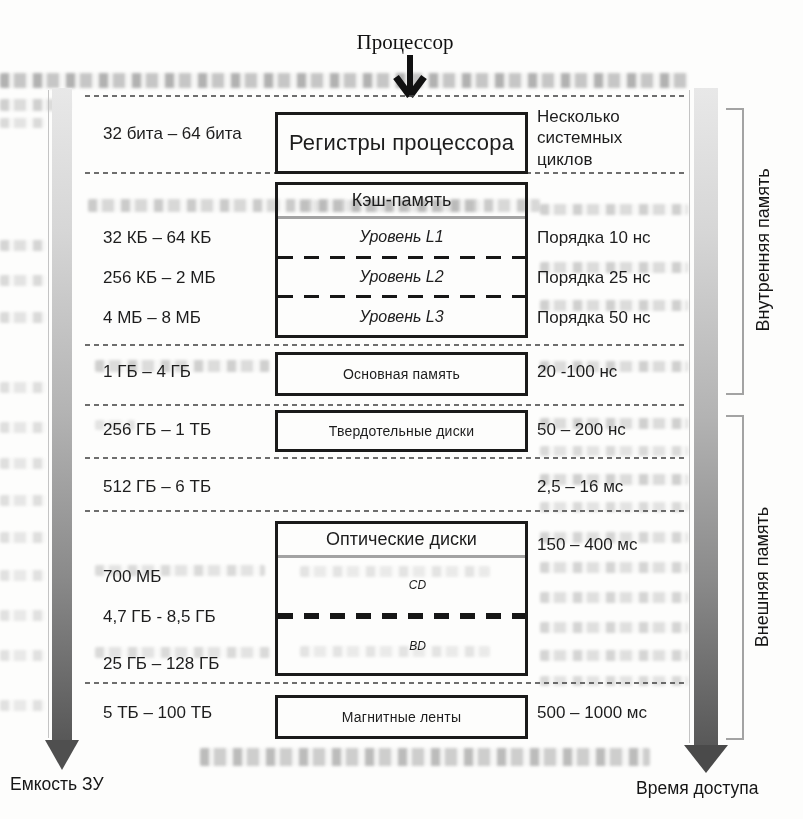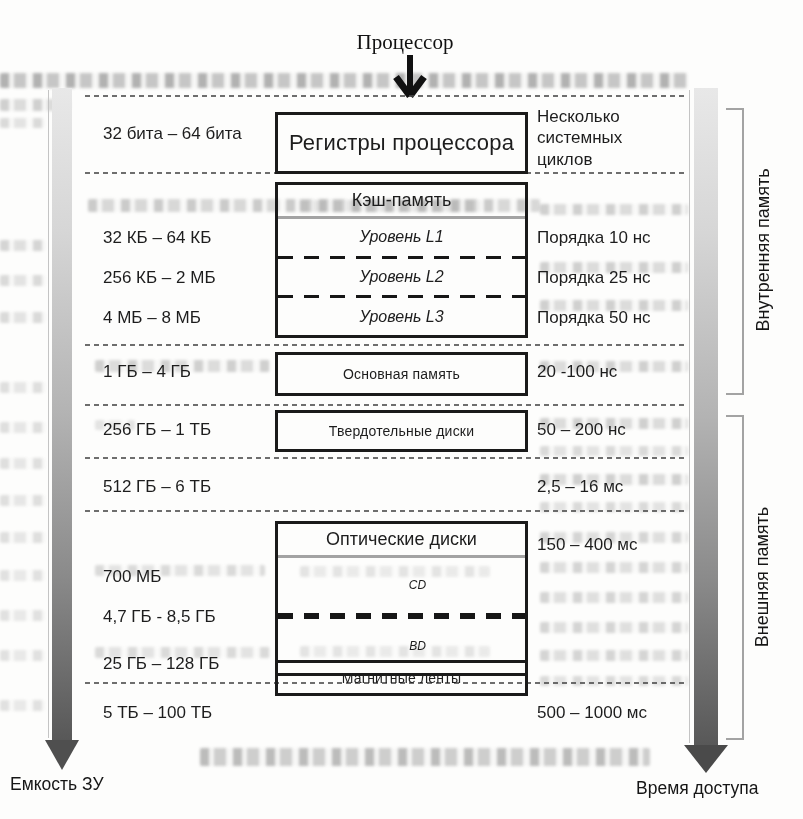--- a/index.html
+++ b/index.html
@@ -172,21 +172,21 @@
 
 
   <div class="stackbox" style="top:521px;height:155px">
     <div class="cellhead" style="flex:0 0 31px">Оптические диски</div>
     <div class="cell small" style="flex:1">CD</div>
     <div class="idash"></div>
     <div class="idash"></div>
     <div class="cell small" style="flex:1">BD</div>
   </div>
 
-  <div class="box" style="top:660px;height:36px">
+  <div class="box" style="top:695px;height:44px">
     <span>Магнитные ленты</span>
   </div>
 
   <div class="tim wrap" style="top:106px">Несколько системных циклов</div>
   <div class="tim" style="top:228px">Порядка 10 нс</div>
   <div class="tim" style="top:268px">Порядка 25 нс</div>
   <div class="tim" style="top:308px">Порядка 50 нс</div>
   <div class="tim" style="top:362px">20 -100 нс</div>
   <div class="tim" style="top:420px">50 – 200 нс</div>
   <div class="tim" style="top:477px">2,5 – 16 мс</div>

